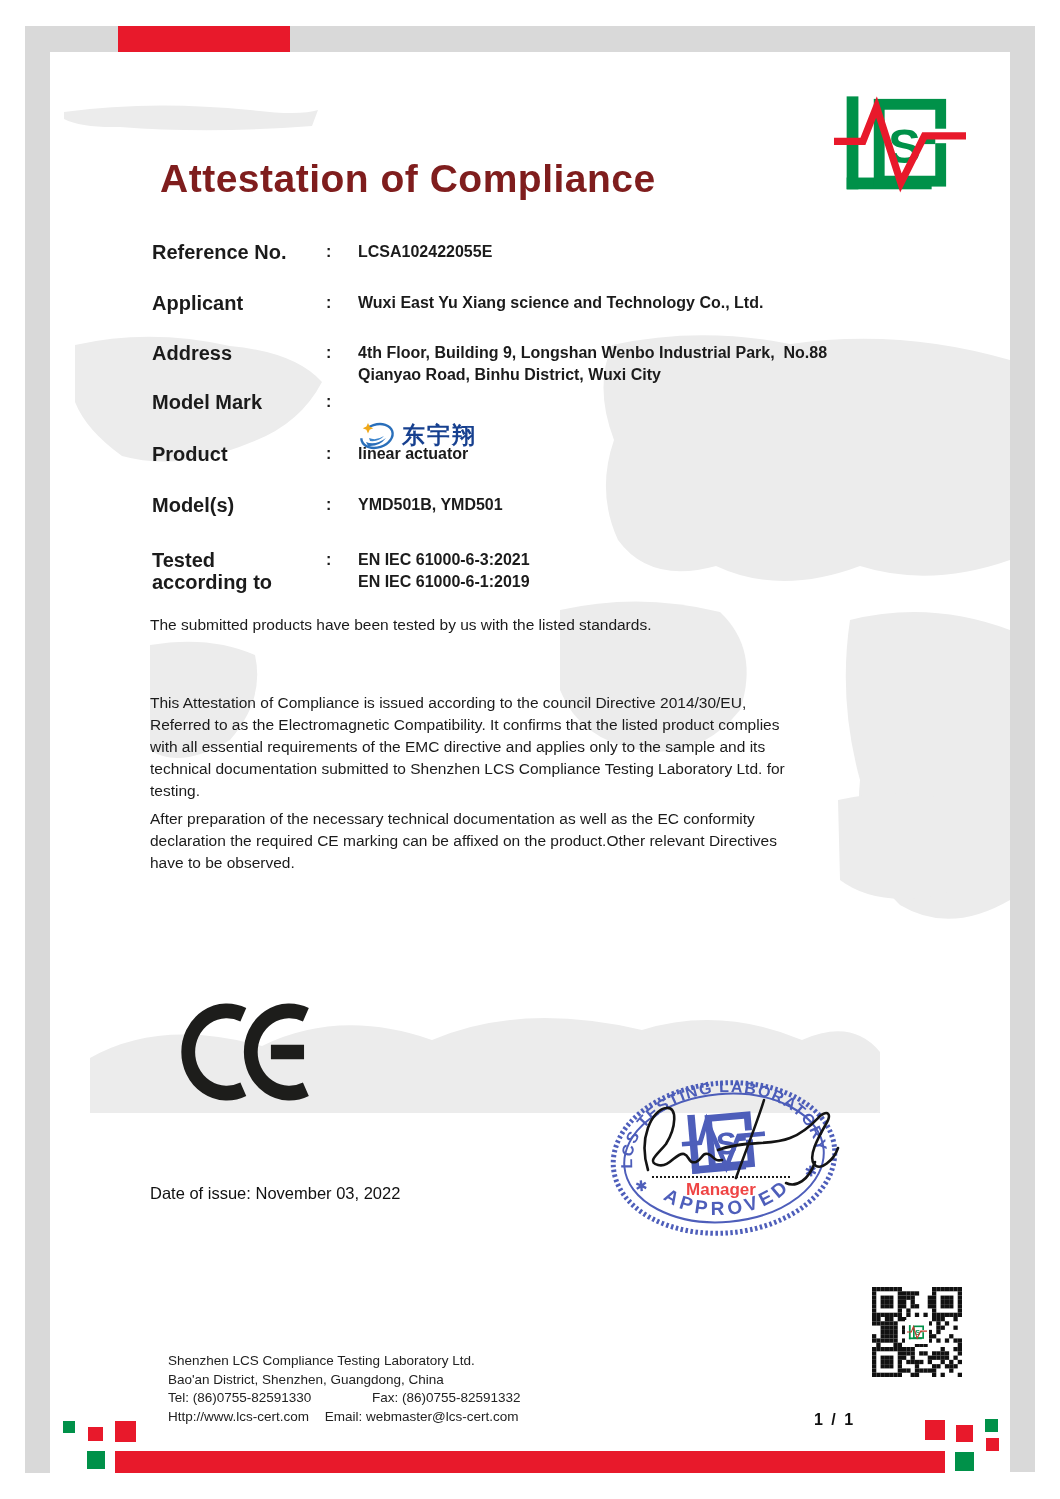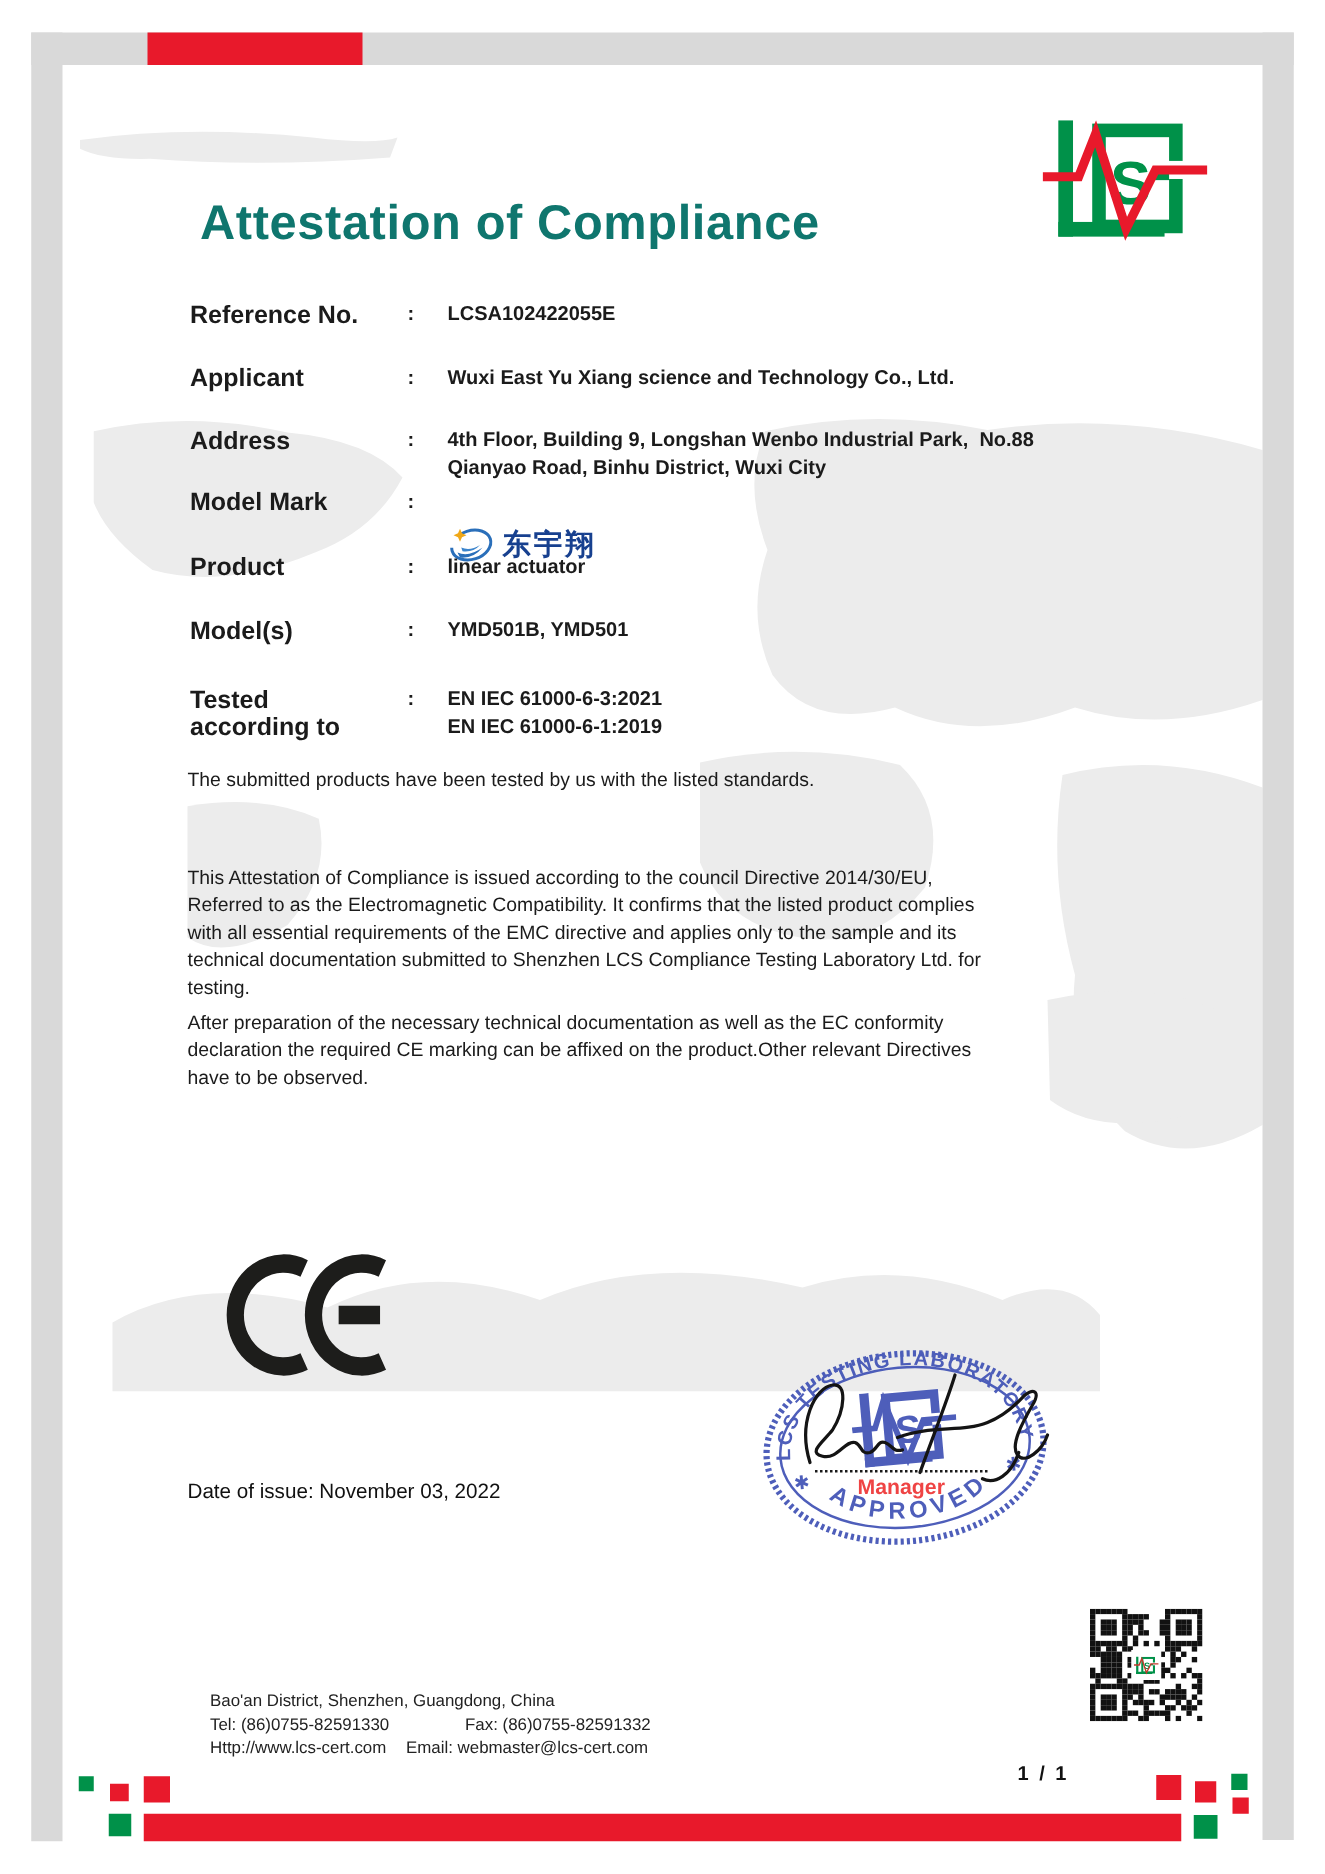--- a/index.html
+++ b/index.html
@@ -6,21 +6,21 @@
   #cert{position:relative;width:1060px;height:1499px;background:#ffffff;overflow:hidden;
         font-family:"Liberation Sans",sans-serif;color:#1b1b1b;}
   .abs{position:absolute;}
   
   .frame{background:#d9d9d9;}
   .redbar-top{background:#e8192b;}
   
   #map{position:absolute;left:0;top:0;z-index:0;}
   .content{position:absolute;z-index:2;}
   
-  .title{left:160px;top:157px;font-size:39px;font-weight:bold;letter-spacing:.5px;color:#0f766e;}
+  .title{left:160px;top:157px;font-size:39px;font-weight:bold;letter-spacing:.5px;color:#7f1d1d;}
   
   .frow{left:152px;width:760px;}
   .flabel{position:absolute;left:0;top:0;font-size:20px;font-weight:bold;white-space:pre-wrap;line-height:22px;}
   .fcolon{position:absolute;left:174px;top:0;font-size:16px;font-weight:bold;line-height:22px;}
   .fvalue{position:absolute;left:206px;top:0;width:560px;font-size:16px;font-weight:bold;white-space:pre-wrap;line-height:22px;}
   
   .tm-wrap{display:flex;align-items:center;gap:6px;}
   .tm-text{font-size:23px;font-weight:bold;color:#17408f;letter-spacing:2px;}
   
   .para{left:150px;width:740px;font-size:15.5px;line-height:22px;white-space:pre-wrap;color:#1b1b1b;}
@@ -431,20 +431,21 @@
         <rect x="86" y="86" width="4.3" height="4.3"></rect>
       </svg>
     <div class="qr-center">
       <svg width="20" height="15" viewBox="-12 0 146 108" style="color:#009149;--zig:#c0392b">
         <use href="#lcs-symbol" width="146" height="108" x="-12" y="0"></use>
       </svg>
     </div>
   </div>
 
   <div class="content footer">
+    <div>Shenzhen LCS Compliance Testing Laboratory Ltd.</div>
     <div>Bao'an District, Shenzhen, Guangdong, China</div>
     <div class="tel-line">
       <span>Tel: (86)0755-82591330</span>
       <span class="fax-span">Fax: (86)0755-82591332</span>
     </div>
     <div>
       <span>Http://www.lcs-cert.com</span>
       <span class="email-span">Email: webmaster@lcs-cert.com</span>
     </div>
   </div>

